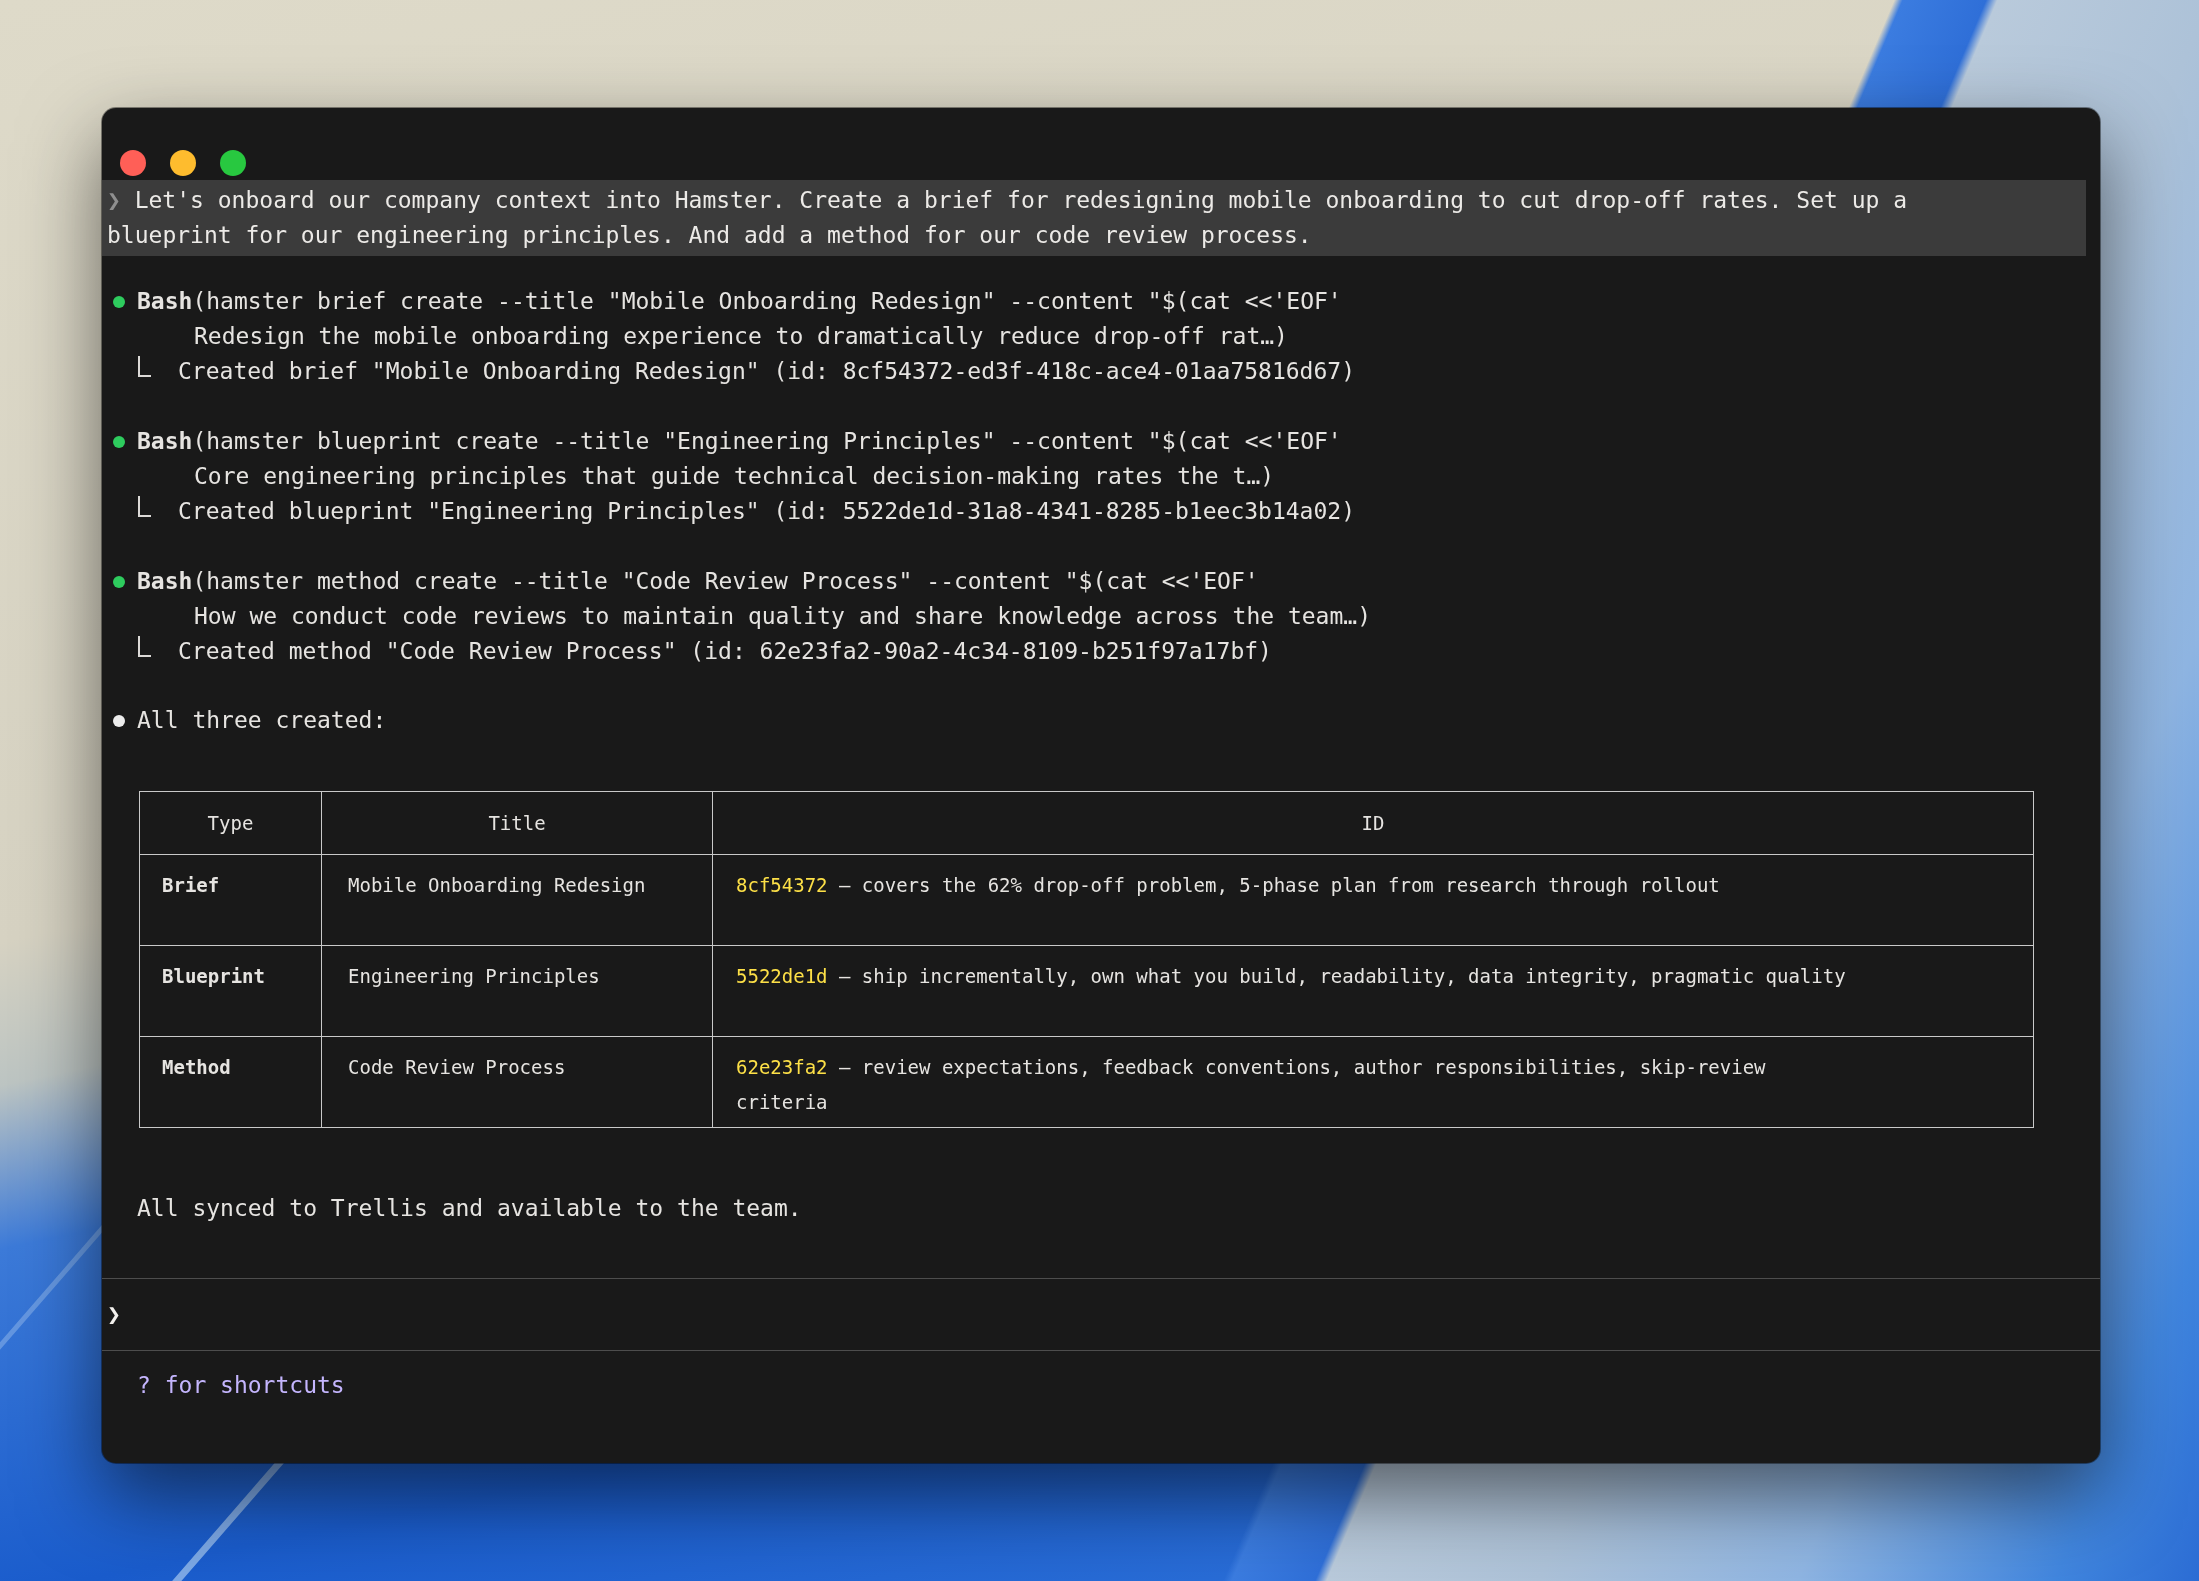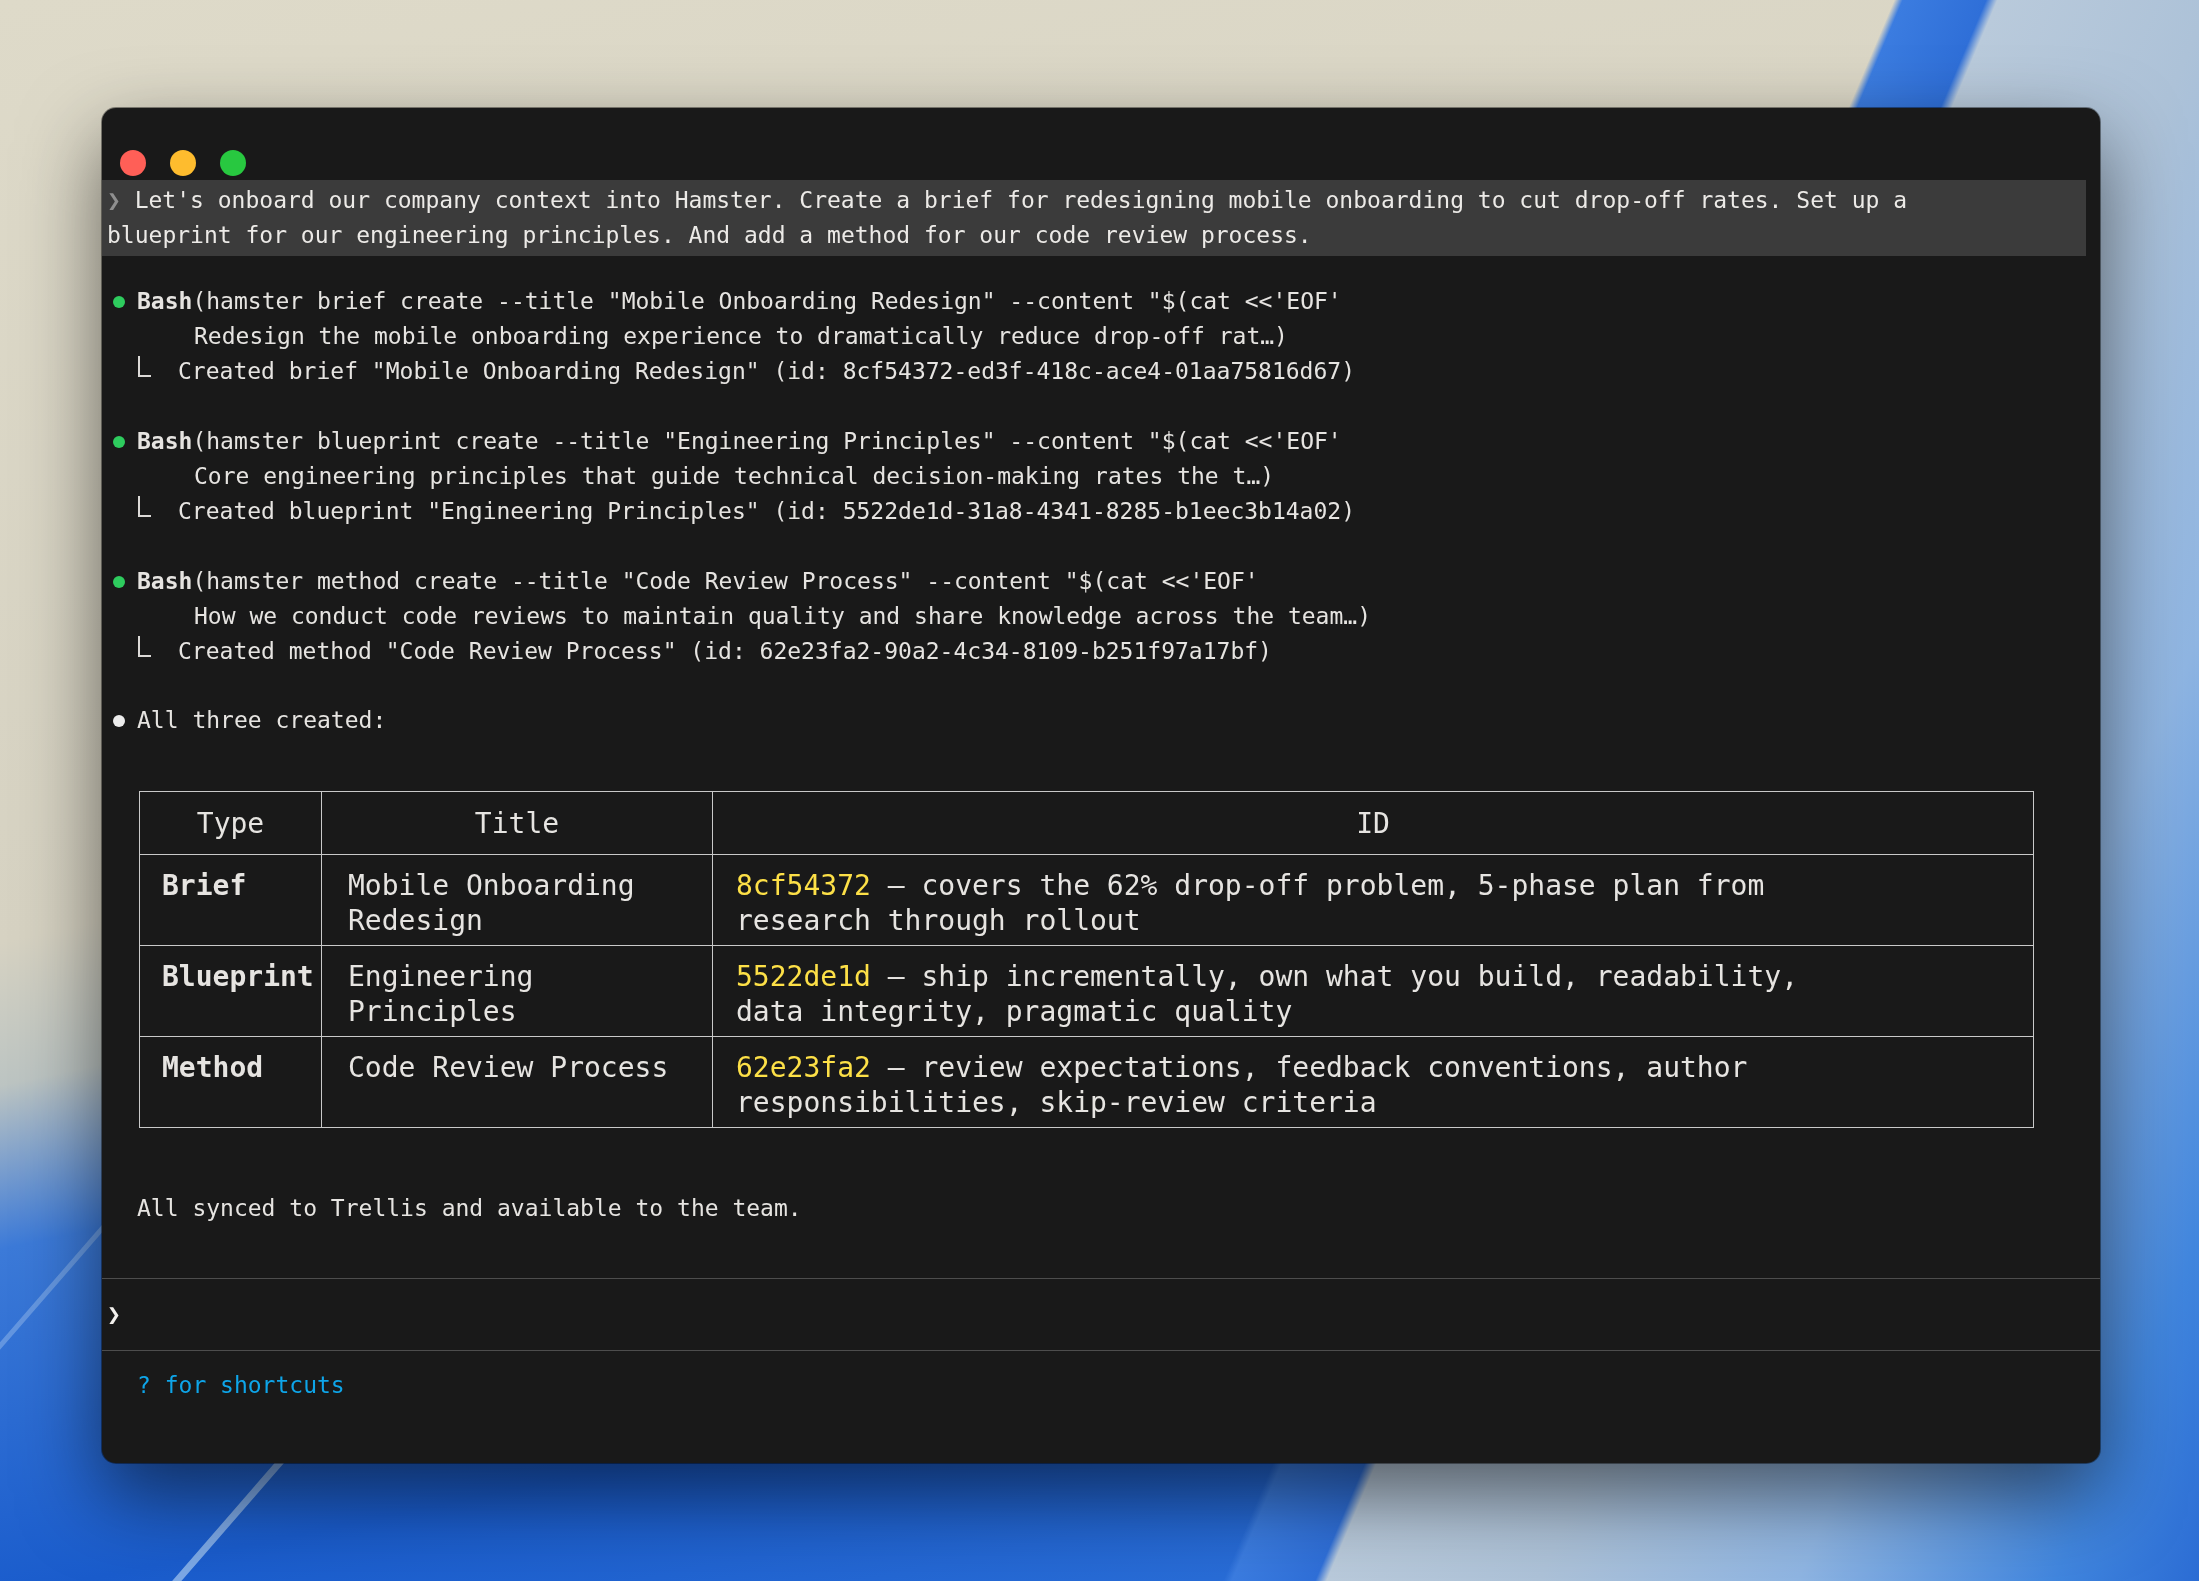--- a/index.html
+++ b/index.html
@@ -69,21 +69,21 @@
   .elbow {
     flex:0 0 auto; width:13px; height:21px; margin:2px 27px 0 1px;
     border-left:2px solid #dcdad7; border-bottom:2px solid #dcdad7;
   }
 
   .summary-line { margin-top:34px; }
 
   
   table.results {
     border-collapse:collapse; margin:53px 0 16px 37px;
-    font-size:28px; line-height:35px; color:#e6e4e1;
+    font-size:19px; line-height:35px; color:#e6e4e1;
     table-layout:fixed;
   }
   table.results th, table.results td { border:1px solid #c9c9c9; }
   table.results th {
     font-weight:normal; text-align:center; height:63px; padding:0;
   }
   table.results td { vertical-align:top; height:91px; }
   .col-type  { width:182px; }
   .col-title { width:391px; }
   .col-id    { width:1321px; }
@@ -93,21 +93,21 @@
   .id-wrap { max-width:1115px; white-space:pre-wrap; }
   .id-hash { color:#fde047; }
 
   .sync-note { margin-top:63px; padding-left:35px; }
 
   
   .divider { height:0; border-top:1px solid #4d4d4d; }
   .divider-top { margin-top:52px; }
   .input-row { height:71px; display:flex; align-items:center; padding-left:5px; }
   .input-caret { font-weight:bold; color:#f2f0ed; }
-  .status-row { padding:17px 0 0 35px; color:#0ea5e9; }
+  .status-row { padding:17px 0 0 35px; color:#c4b5fd; }
 </style>
 </head>
 <body>
 
 <div class="desktop">
   <div class="streak streak-1"></div>
   <div class="streak streak-2"></div>
 </div>
 
 <div class="window">

